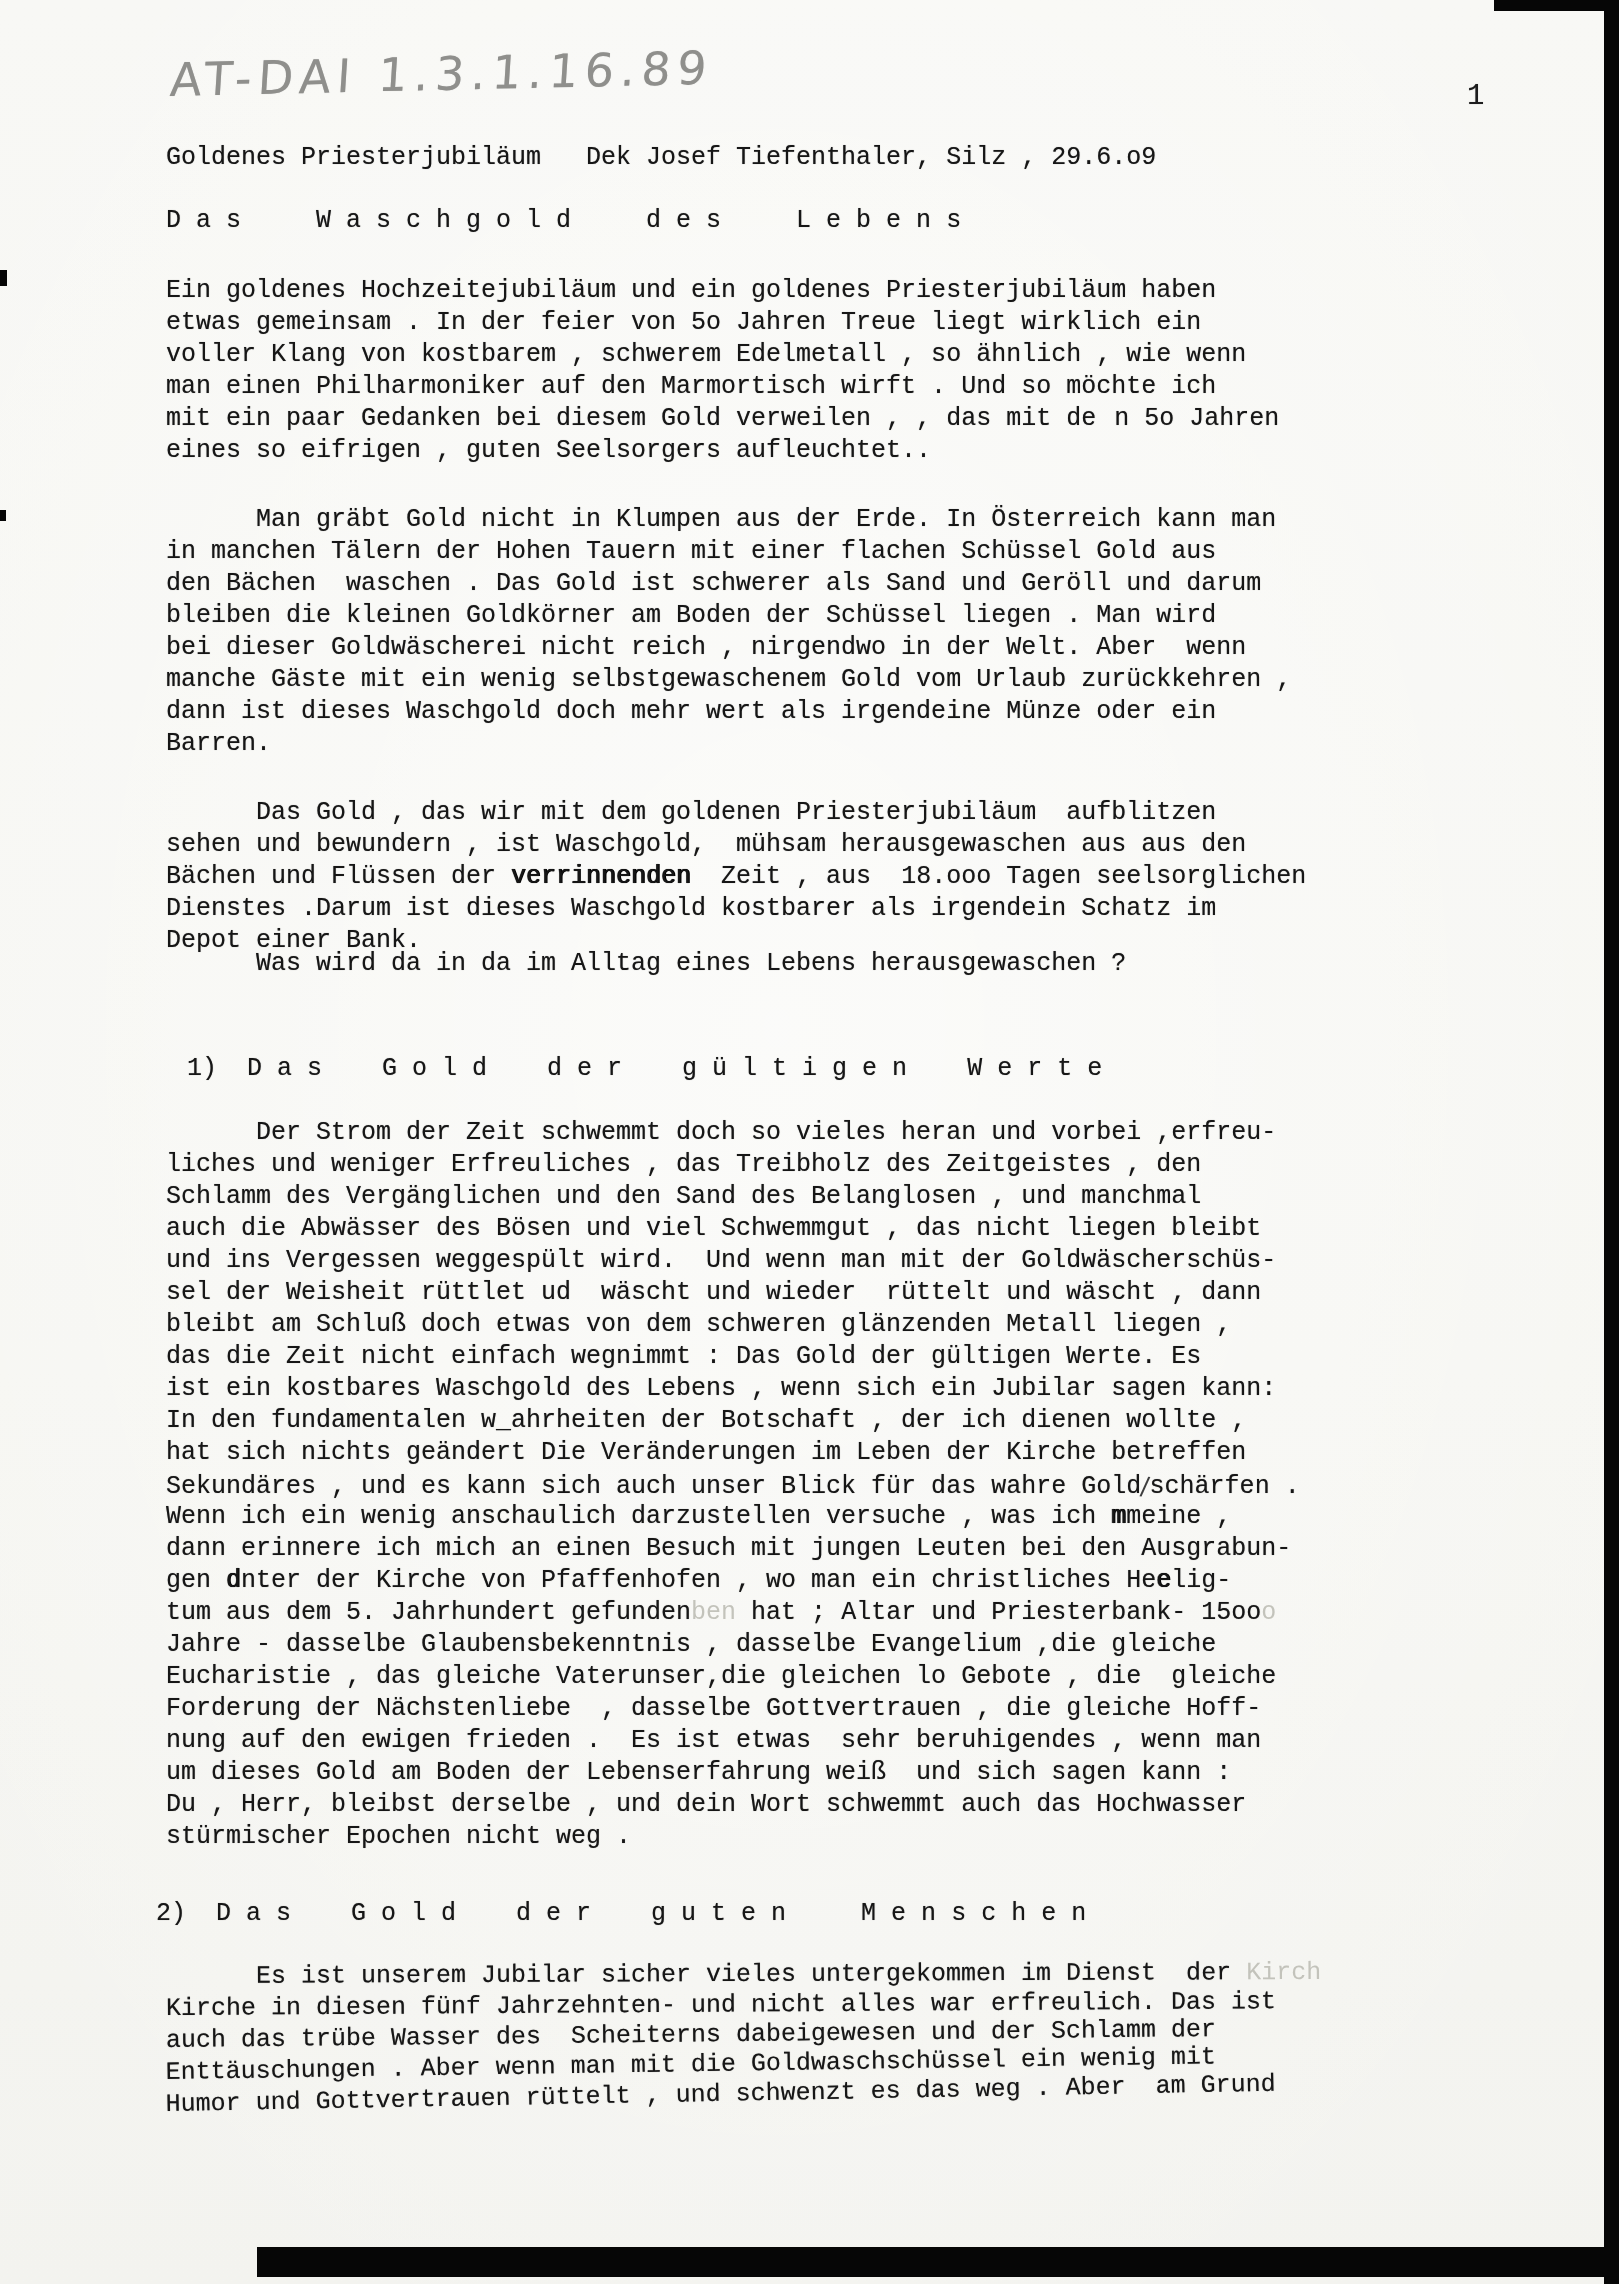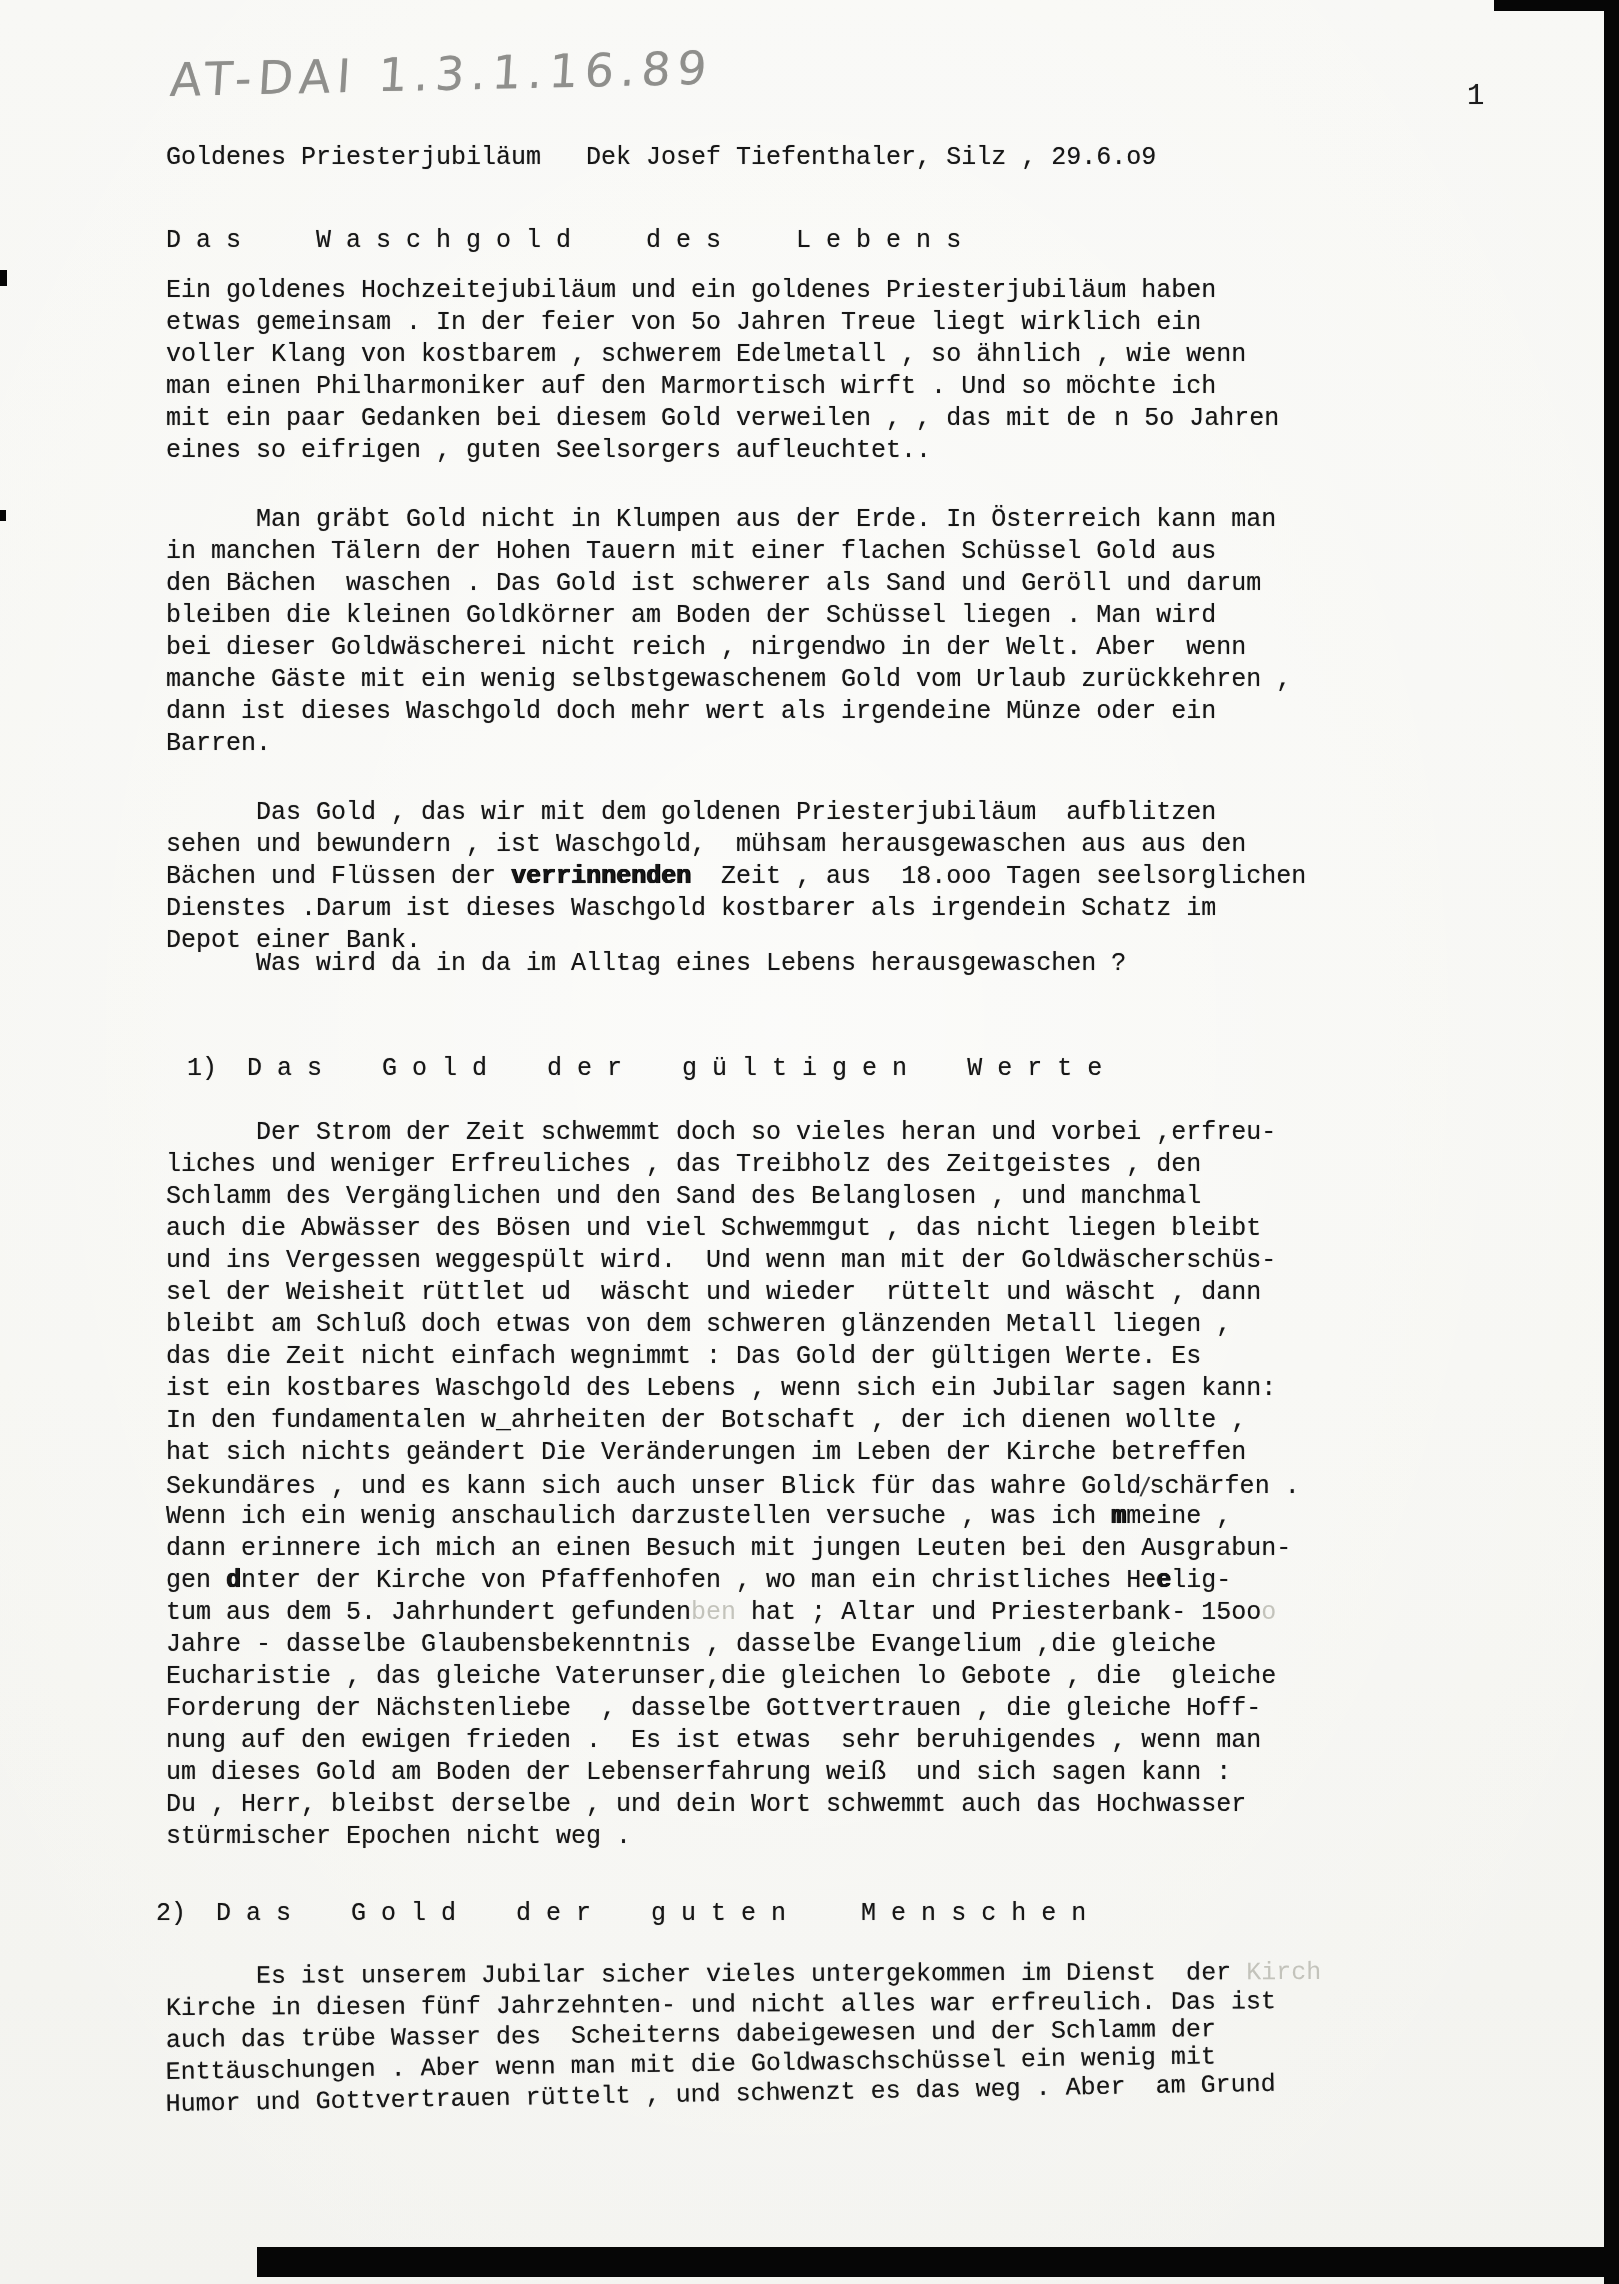--- a/index.html
+++ b/index.html
@@ -15,21 +15,21 @@
       linear-gradient(180deg,#f8f8f5 0%,#f6f6f2 60%,#f3f3ef 100%);
   }
   .block{position:absolute;white-space:pre;}
   .mono{
     font-family:"Liberation Mono","DejaVu Sans Mono",monospace;
     font-size:25px;line-height:32px;color:#161616;
     text-shadow:0 0 0.8px rgba(15,15,15,.5);
   }
   .tline{height:32px;white-space:pre;}
   .seg-b{font-weight:normal;margin-left:18px;}
-  .seg-sm{font-weight:bold;text-shadow:0 0 0.8px #000,0.8px 0 0 #000,-0.6px 0 0 rgba(0,0,0,.55);}
+  .seg-sm{font-weight:normal;text-shadow:0 0 0.8px #000,0.8px 0 0 #000,-0.6px 0 0 rgba(0,0,0,.55);}
   .seg-g{color:#c3c3bb;text-shadow:none;}
   .seg-pen{
     font-family:"DejaVu Sans",sans-serif;color:#3d3d3d;display:inline-block;
     transform:rotate(7deg) translateY(1.6px);text-shadow:none;
   }
   .hand{
     font-family:"DejaVu Sans",sans-serif;font-size:46px;font-weight:400;
     color:#8f8f8c;letter-spacing:6.5px;
     transform:rotate(-1.3deg) skewX(-5deg);transform-origin:0 0;
     text-shadow:0 0 0.8px rgba(120,120,120,.4);
@@ -46,21 +46,21 @@
 <body>
 
 <main id="paper">
 
   <div class="block hand" style="top:53px;left:172px;">AT-DAI 1.3.1.16.89</div>
 
   <div class="block mono pagenum" style="top:81px;left:1467px;">1</div>
 
   <div id="text-layer">
       <div class="block mono" style="top: 142px; left: 166px;"><div class="tline"><span>Goldenes Priesterjubiläum   Dek Josef Tiefenthaler, Silz , 29.6.o9</span></div></div>
-      <div class="block mono" style="top: 205px; left: 166px; margin-top: 20px;"><div class="tline"><span>D a s     W a s c h g o l d     d e s     L e b e n s</span></div></div>
+      <div class="block mono" style="top: 205px; left: 166px;"><div class="tline"><span>D a s     W a s c h g o l d     d e s     L e b e n s</span></div></div>
       <div class="block mono" style="top: 275px; left: 166px;"><div class="tline"><span>Ein goldenes Hochzeitejubiläum und ein goldenes Priesterjubiläum haben</span></div><div class="tline"><span>etwas gemeinsam . In der feier von 5o Jahren Treue liegt wirklich ein</span></div><div class="tline"><span>voller Klang von kostbarem , schwerem Edelmetall , so ähnlich , wie wenn</span></div><div class="tline"><span>man einen Philharmoniker auf den Marmortisch wirft . Und so möchte ich</span></div><div class="tline"><span>mit ein paar Gedanken bei diesem Gold verweilen , , das mit de</span><span class="seg-b">n 5o Jahren</span></div><div class="tline"><span>eines so eifrigen , guten Seelsorgers aufleuchtet..</span></div></div>
       <div class="block mono" style="top: 504px; left: 166px;"><div class="tline"><span>      Man gräbt Gold nicht in Klumpen aus der Erde. In Österreich kann man</span></div><div class="tline"><span>in manchen Tälern der Hohen Tauern mit einer flachen Schüssel Gold aus</span></div><div class="tline"><span>den Bächen  waschen . Das Gold ist schwerer als Sand und Geröll und darum</span></div><div class="tline"><span>bleiben die kleinen Goldkörner am Boden der Schüssel liegen . Man wird</span></div><div class="tline"><span>bei dieser Goldwäscherei nicht reich , nirgendwo in der Welt. Aber  wenn</span></div><div class="tline"><span>manche Gäste mit ein wenig selbstgewaschenem Gold vom Urlaub zurückkehren ,</span></div><div class="tline"><span>dann ist dieses Waschgold doch mehr wert als irgendeine Münze oder ein</span></div><div class="tline"><span>Barren.</span></div></div>
       <div class="block mono" style="top: 797px; left: 166px;"><div class="tline"><span>      Das Gold , das wir mit dem goldenen Priesterjubiläum  aufblitzen</span></div><div class="tline"><span>sehen und bewundern , ist Waschgold,  mühsam herausgewaschen aus aus den</span></div><div class="tline"><span>Bächen und Flüssen der </span><span class="seg-sm">verrinnenden</span><span>  Zeit , aus  18.ooo Tagen seelsorglichen</span></div><div class="tline"><span>Dienstes .Darum ist dieses Waschgold kostbarer als irgendein Schatz im</span></div><div class="tline"><span>Depot einer Bank.</span></div></div>
       <div class="block mono" style="top: 948px; left: 166px;"><div class="tline"><span>      Was wird da in da im Alltag eines Lebens herausgewaschen ?</span></div></div>
       <div class="block mono" style="top: 1053px; left: 166px; margin-left: 21px;"><div class="tline"><span>1)  D a s    G o l d    d e r    g ü l t i g e n    W e r t e</span></div></div>
       <div class="block mono" style="top: 1117px; left: 166px;"><div class="tline"><span>      Der Strom der Zeit schwemmt doch so vieles heran und vorbei ,erfreu-</span></div><div class="tline"><span>liches und weniger Erfreuliches , das Treibholz des Zeitgeistes , den</span></div><div class="tline"><span>Schlamm des Vergänglichen und den Sand des Belanglosen , und manchmal</span></div><div class="tline"><span>auch die Abwässer des Bösen und viel Schwemmgut , das nicht liegen bleibt</span></div><div class="tline"><span>und ins Vergessen weggespült wird.  Und wenn man mit der Goldwäscherschüs-</span></div><div class="tline"><span>sel der Weisheit rüttlet ud  wäscht und wieder  rüttelt und wäscht , dann</span></div><div class="tline"><span>bleibt am Schluß doch etwas von dem schweren glänzenden Metall liegen ,</span></div><div class="tline"><span>das die Zeit nicht einfach wegnimmt : Das Gold der gültigen Werte. Es</span></div><div class="tline"><span>ist ein kostbares Waschgold des Lebens , wenn sich ein Jubilar sagen kann:</span></div><div class="tline"><span>In den fundamentalen w_ahrheiten der Botschaft , der ich dienen wollte ,</span></div><div class="tline"><span>hat sich nichts geändert Die Veränderungen im Leben der Kirche betreffen</span></div><div class="tline"><span>Sekundäres , und es kann sich auch unser Blick für das wahre Gold</span><span class="seg-pen">/</span><span>schärfen .</span></div><div class="tline"><span>Wenn ich ein wenig anschaulich darzustellen versuche , was ich </span><span class="seg-sm">m</span><span>meine ,</span></div><div class="tline"><span>dann erinnere ich mich an einen Besuch mit jungen Leuten bei den Ausgrabun-</span></div><div class="tline"><span>gen </span><span class="seg-sm">d</span><span>nter der Kirche von Pfaffenhofen , wo man ein christliches He</span><span class="seg-sm">e</span><span>lig-</span></div><div class="tline"><span>tum aus dem 5. Jahrhundert gefunden</span><span class="seg-g">ben</span><span> hat ; Altar und Priesterbank- 15oo</span><span class="seg-g">o</span></div><div class="tline"><span>Jahre - dasselbe Glaubensbekenntnis , dasselbe Evangelium ,die gleiche</span></div><div class="tline"><span>Eucharistie , das gleiche Vaterunser,die gleichen lo Gebote , die  gleiche</span></div><div class="tline"><span>Forderung der Nächstenliebe  , dasselbe Gottvertrauen , die gleiche Hoff-</span></div><div class="tline"><span>nung auf den ewigen frieden .  Es ist etwas  sehr beruhigendes , wenn man</span></div><div class="tline"><span>um dieses Gold am Boden der Lebenserfahrung weiß  und sich sagen kann :</span></div><div class="tline"><span>Du , Herr, bleibst derselbe , und dein Wort schwemmt auch das Hochwasser</span></div><div class="tline"><span>stürmischer Epochen nicht weg .</span></div></div>
       <div class="block mono" style="top: 1898px; left: 156px;"><div class="tline"><span>2)  D a s    G o l d    d e r    g u t e n     M e n s c h e n</span></div></div>
       <div class="block mono" style="top: 1961px; left: 166px;"><div class="tline" style="transform: rotate(-0.2deg); transform-origin: 0px 100%;"><span>      Es ist unserem Jubilar sicher vieles untergekommen im Dienst  der </span><span class="seg-g">Kirch</span></div><div class="tline" style="transform: rotate(-0.35deg); transform-origin: 0px 100%;"><span>Kirche in diesen fünf Jahrzehnten- und nicht alles war erfreulich. Das ist</span></div><div class="tline" style="transform: rotate(-0.6deg); transform-origin: 0px 100%;"><span>auch das trübe Wasser des  Scheiterns dabeigewesen und der Schlamm der</span></div><div class="tline" style="transform: rotate(-0.85deg); transform-origin: 0px 100%;"><span>Enttäuschungen . Aber wenn man mit die Goldwaschschüssel ein wenig mit</span></div><div class="tline" style="transform: rotate(-1.05deg); transform-origin: 0px 100%;"><span>Humor und Gottvertrauen rüttelt , und schwenzt es das weg . Aber  am Grund</span></div></div>
     </div>
 

